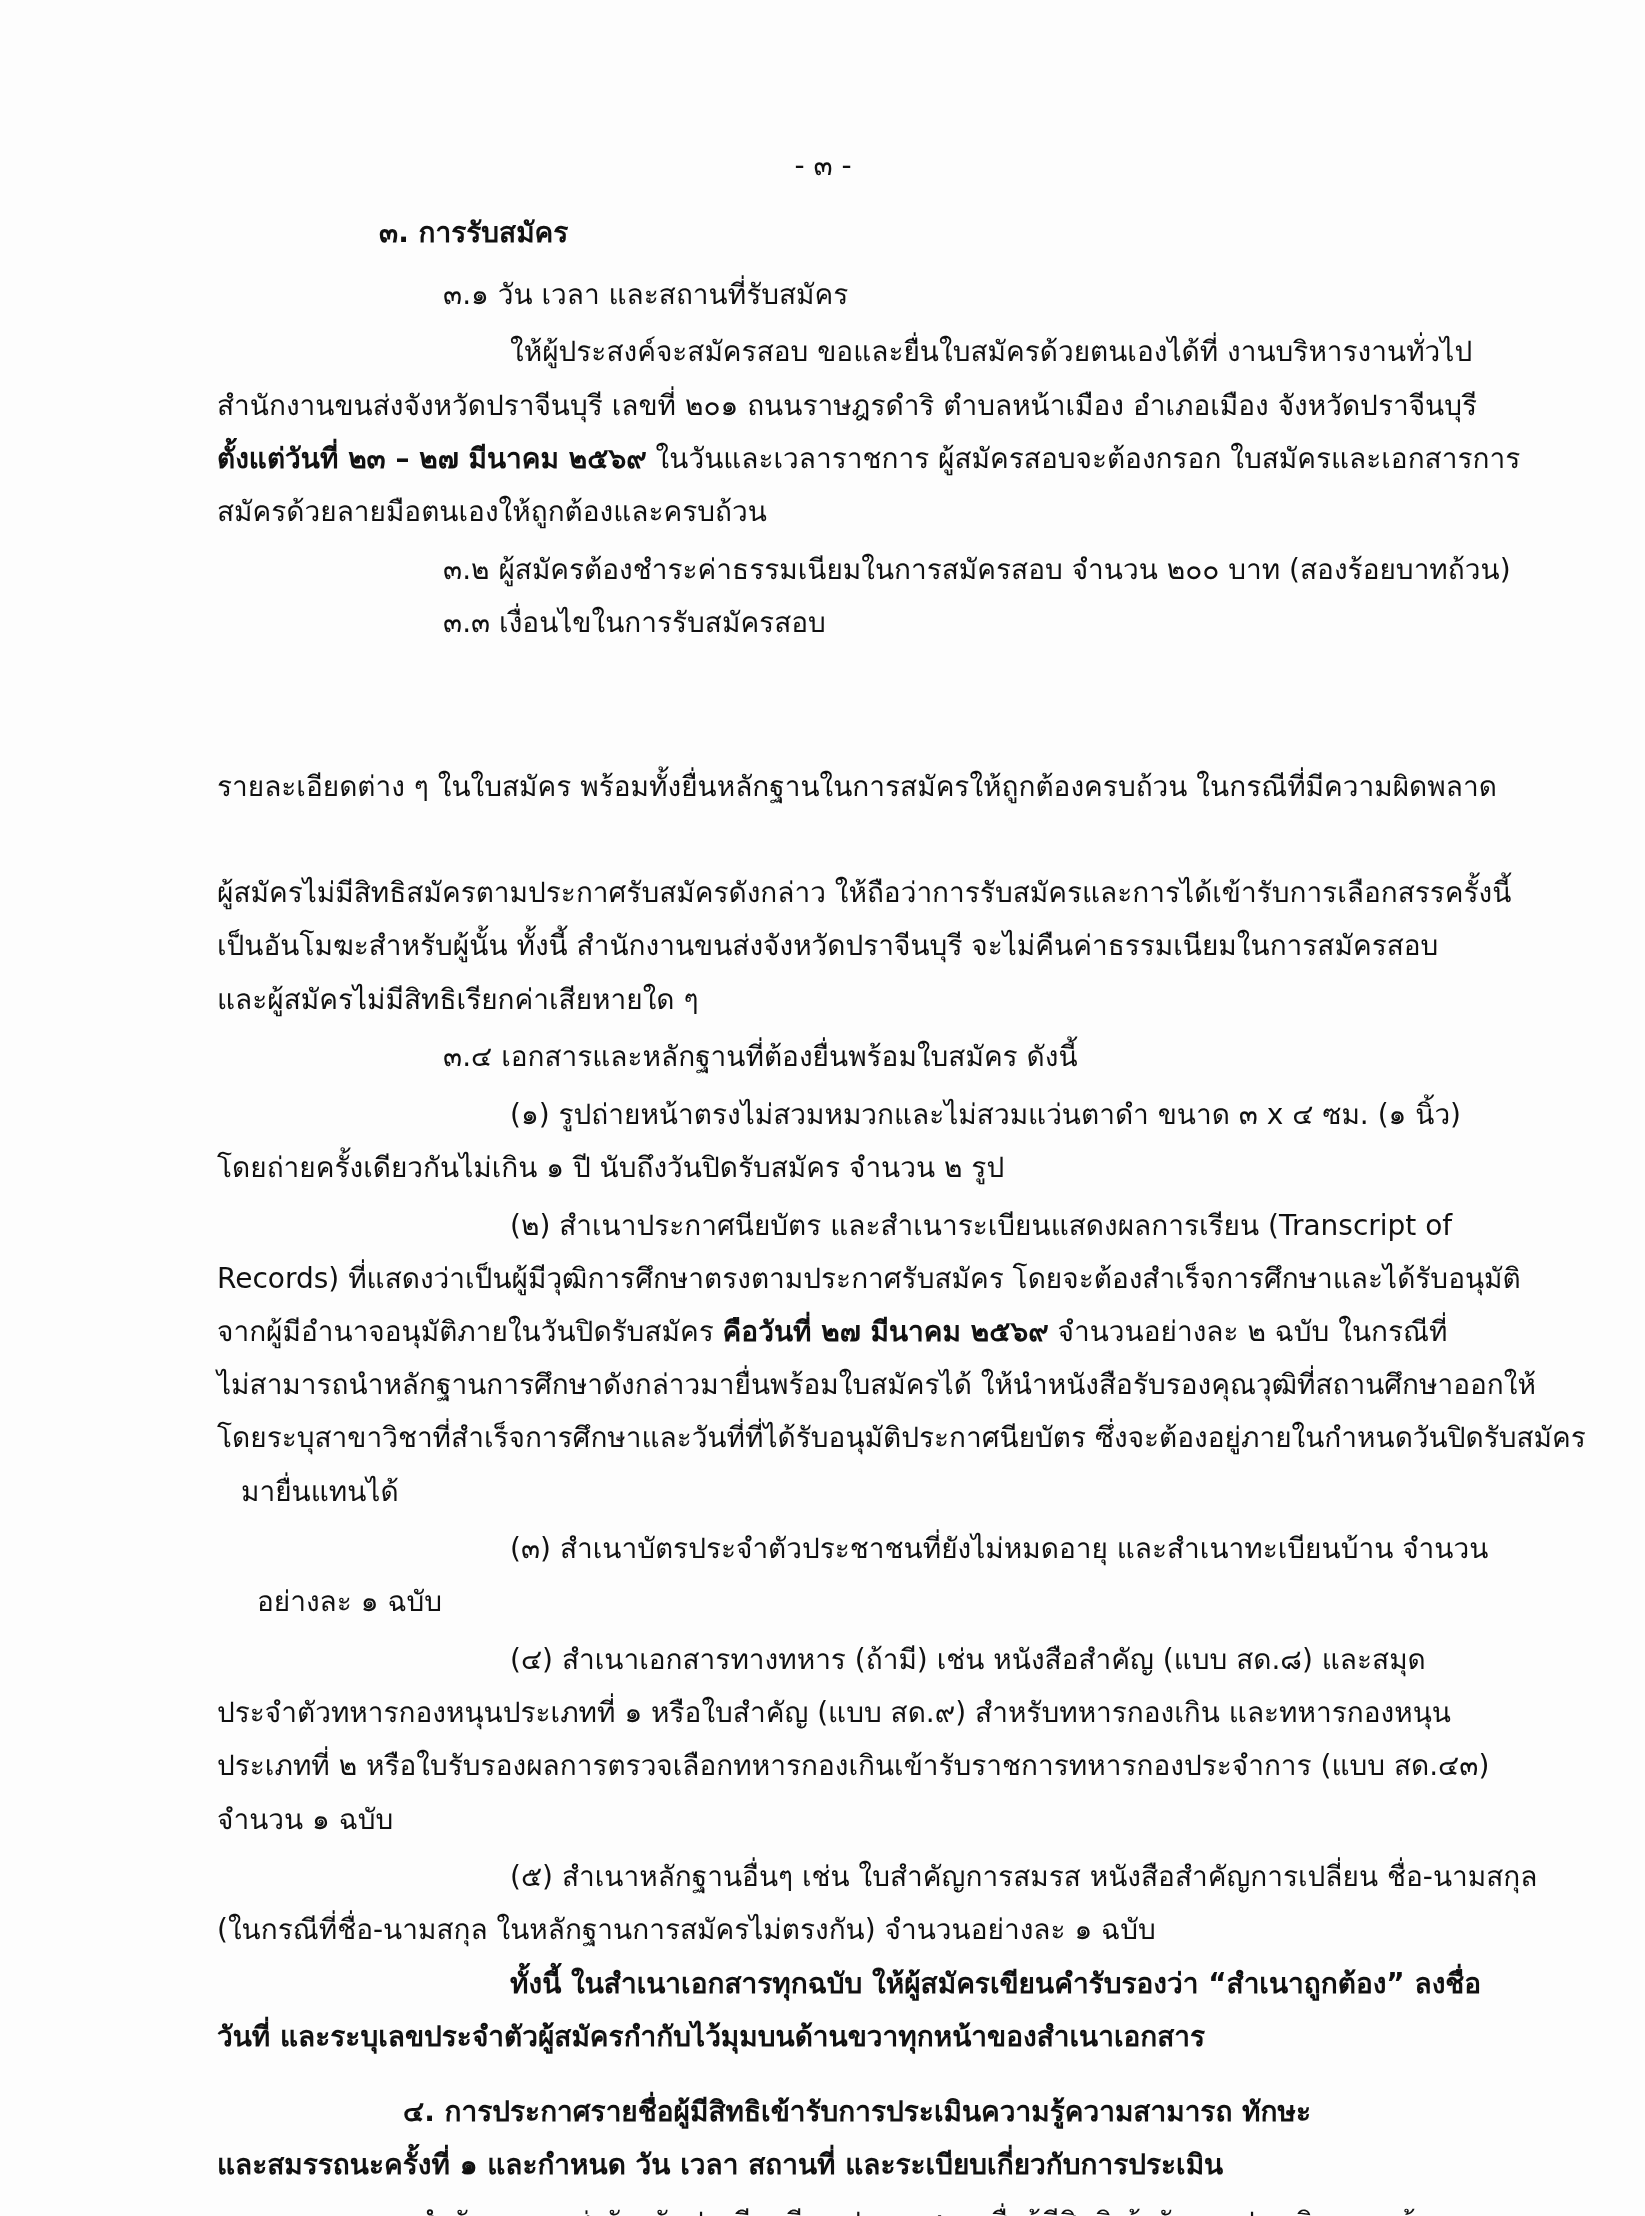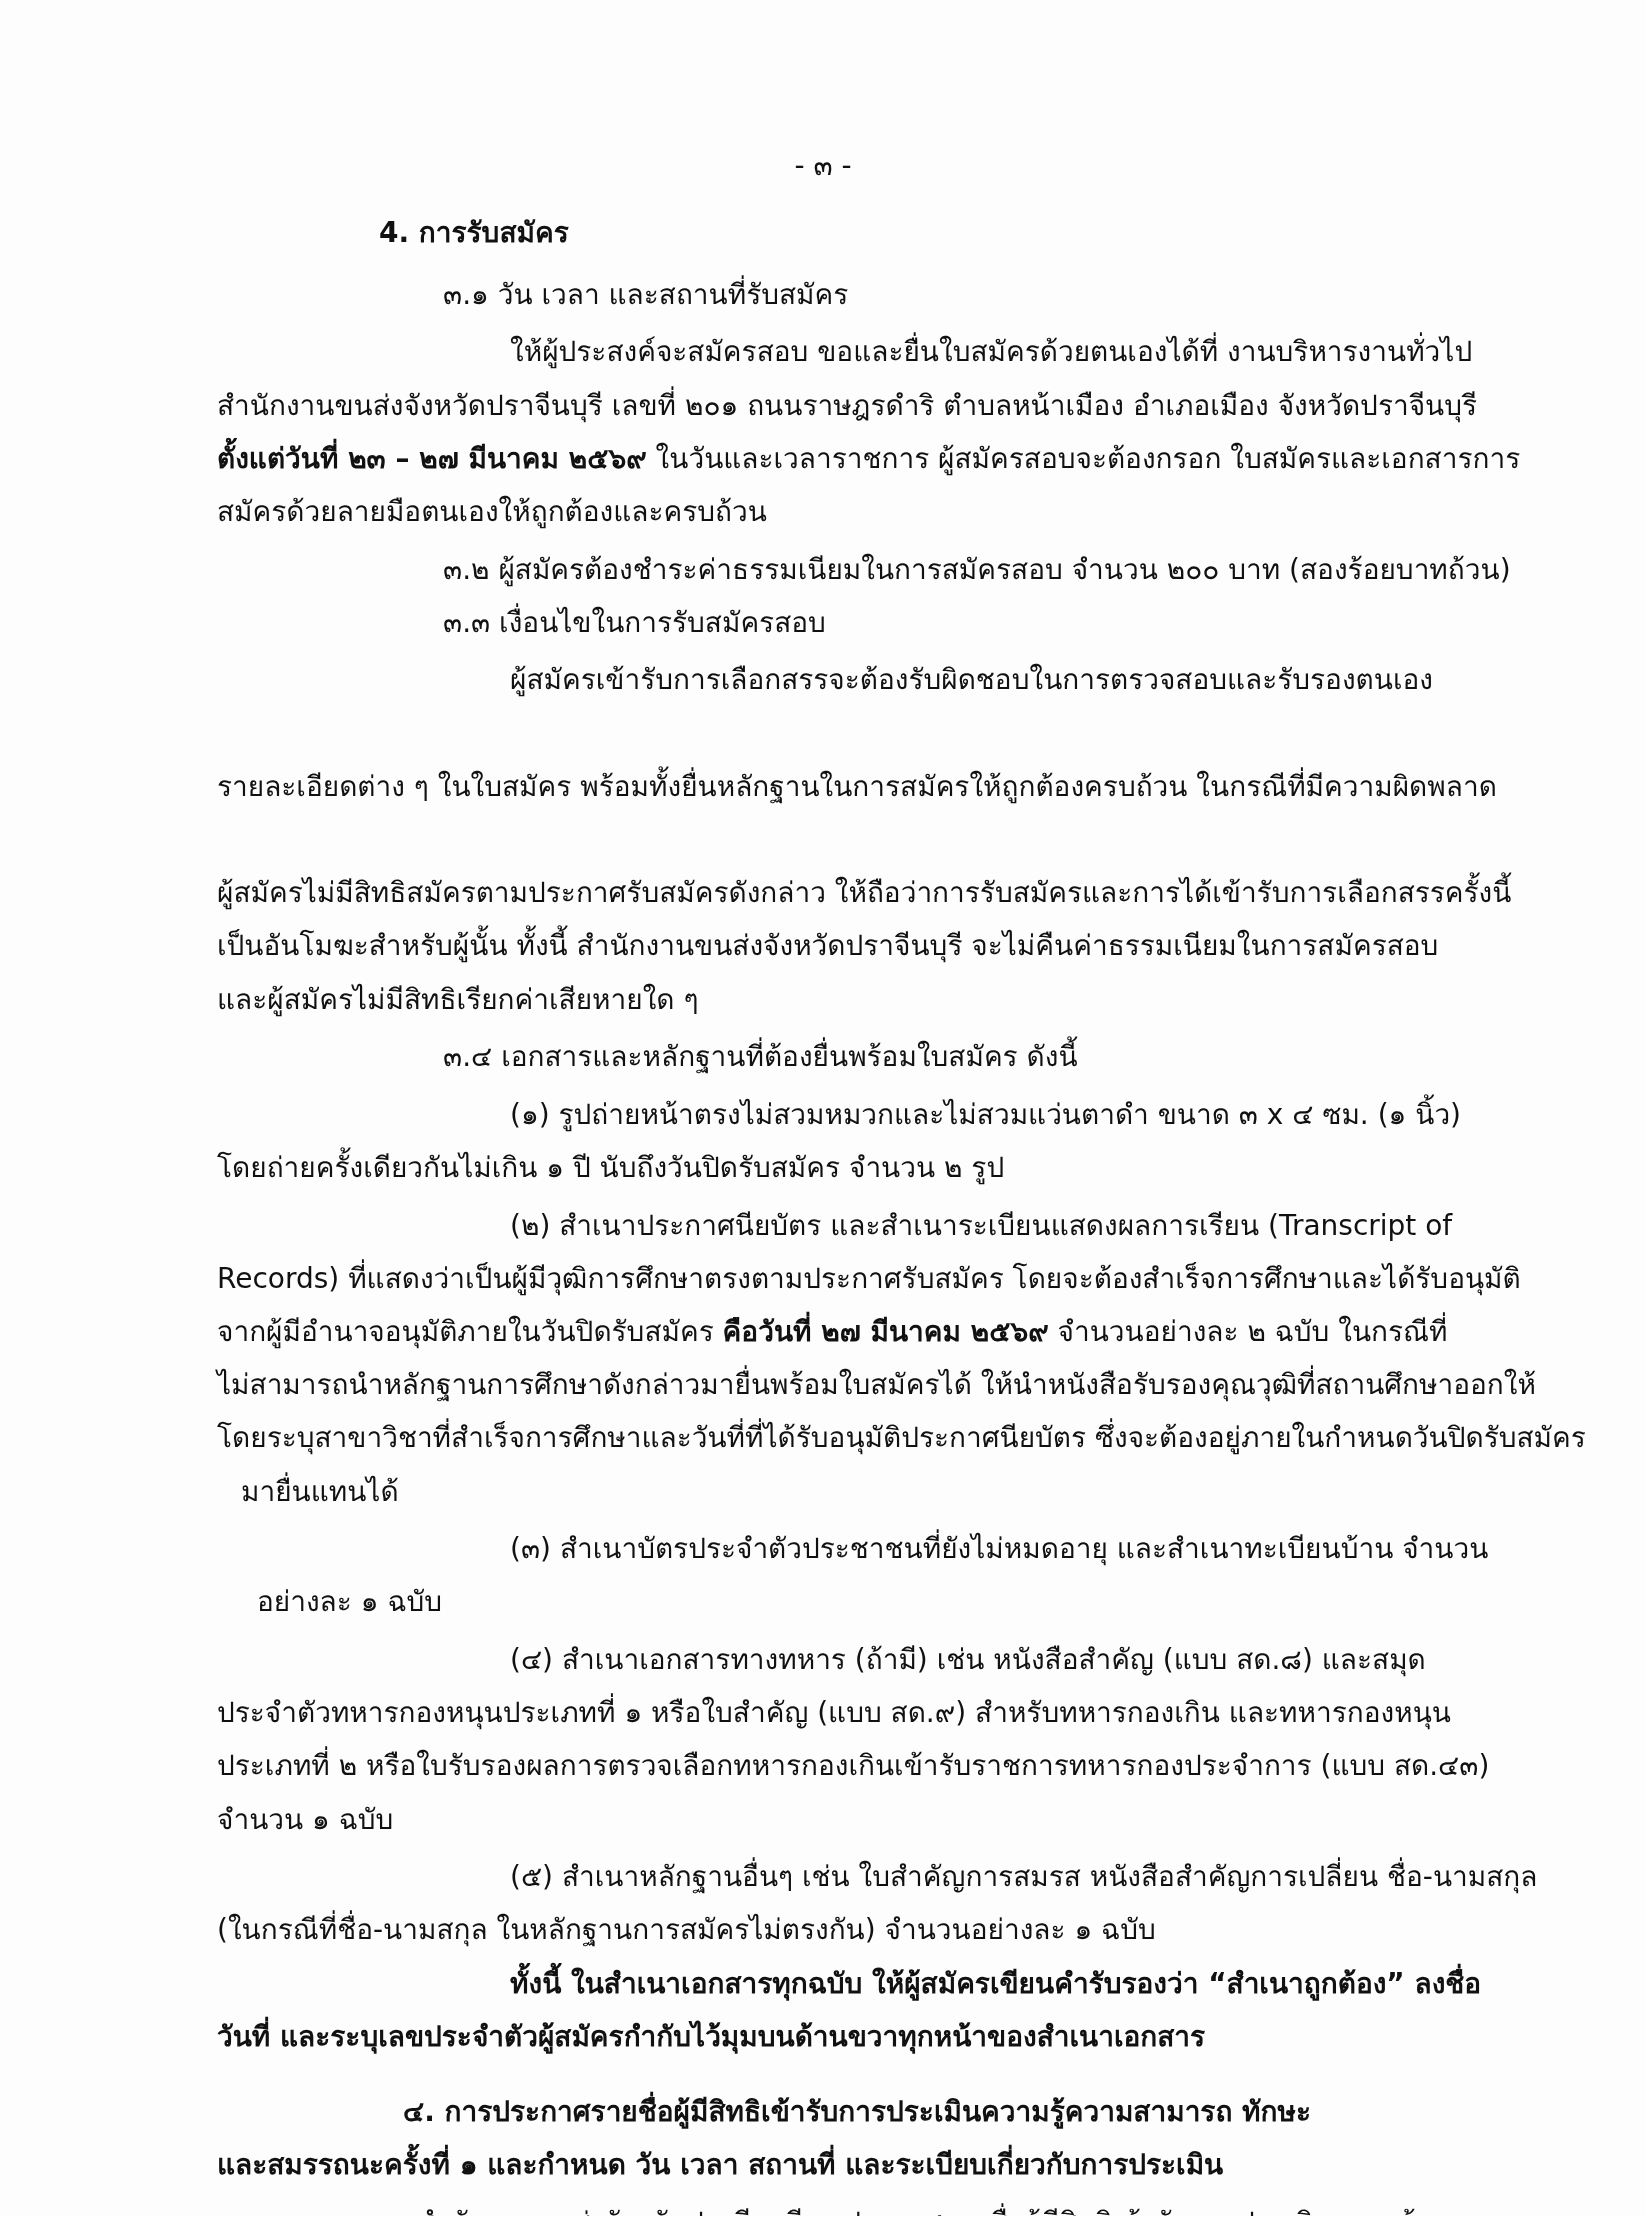--- a/index.html
+++ b/index.html
@@ -10,29 +10,28 @@
   .b { font-weight:bold; }
   .just { text-align:justify; text-align-last:justify; }
   .pg { left:0; width:1646px; text-align:center; top:146px; }
 </style>
 </head>
 <body>
 
 <div class="page">
   <div class="ln pg">- ๓ -</div>
 
-  <div class="ln b" style="left:379px;top:213px;">4. การรับสมัคร</div>
+  <div class="ln b" style="left:379px;top:213px;">๓. การรับสมัคร</div>
   <div class="ln" style="left:443px;top:275px;">๓.๑ วัน เวลา และสถานที่รับสมัคร</div>
   <div class="ln" style="left:510px;top:332px;">ให้ผู้ประสงค์จะสมัครสอบ ขอและยื่นใบสมัครด้วยตนเองได้ที่ งานบริหารงานทั่วไป</div>
   <div class="ln just" style="left:217px;width:1232px;top:386px;">สำนักงานขนส่งจังหวัดปราจีนบุรี เลขที่ ๒๐๑ ถนนราษฎรดำริ ตำบลหน้าเมือง อำเภอเมือง จังหวัดปราจีนบุรี</div>
   <div class="ln" style="left:217px;top:439px;"><span class="b">ตั้งแต่วันที่ ๒๓ – ๒๗ มีนาคม ๒๕๖๙</span><span> ในวันและเวลาราชการ ผู้สมัครสอบจะต้องกรอก ใบสมัครและเอกสารการ</span></div>
   <div class="ln" style="left:217px;top:492px;">สมัครด้วยลายมือตนเองให้ถูกต้องและครบถ้วน</div>
   <div class="ln" style="left:443px;top:550px;">๓.๒ ผู้สมัครต้องชำระค่าธรรมเนียมในการสมัครสอบ จำนวน ๒๐๐ บาท (สองร้อยบาทถ้วน)</div>
   <div class="ln" style="left:443px;top:603px;">๓.๓ เงื่อนไขในการรับสมัครสอบ</div>
-  <div class="ln" style="left:510px;top:660px;">ผู้สมัครเข้ารับการเลือกสรรจะต้องรับผิดชอบในการตรวจสอบและรับรองตนเอง</div>
   <div class="ln" style="left:217px;top:767px;">รายละเอียดต่าง ๆ ในใบสมัคร พร้อมทั้งยื่นหลักฐานในการสมัครให้ถูกต้องครบถ้วน ในกรณีที่มีความผิดพลาด</div>
   <div class="ln" style="left:217px;top:873px;">ผู้สมัครไม่มีสิทธิสมัครตามประกาศรับสมัครดังกล่าว ให้ถือว่าการรับสมัครและการได้เข้ารับการเลือกสรรครั้งนี้</div>
   <div class="ln" style="left:217px;top:926px;">เป็นอันโมฆะสำหรับผู้นั้น ทั้งนี้ สำนักงานขนส่งจังหวัดปราจีนบุรี จะไม่คืนค่าธรรมเนียมในการสมัครสอบ</div>
   <div class="ln" style="left:217px;top:980px;">และผู้สมัครไม่มีสิทธิเรียกค่าเสียหายใด ๆ</div>
   <div class="ln" style="left:443px;top:1037px;">๓.๔ เอกสารและหลักฐานที่ต้องยื่นพร้อมใบสมัคร ดังนี้</div>
   <div class="ln" style="left:510px;top:1095px;">(๑) รูปถ่ายหน้าตรงไม่สวมหมวกและไม่สวมแว่นตาดำ ขนาด ๓ x ๔ ซม. (๑ นิ้ว)</div>
   <div class="ln" style="left:217px;top:1148px;">โดยถ่ายครั้งเดียวกันไม่เกิน ๑ ปี นับถึงวันปิดรับสมัคร จำนวน ๒ รูป</div>
   <div class="ln" style="left:510px;top:1206px;">(๒) สำเนาประกาศนียบัตร และสำเนาระเบียนแสดงผลการเรียน (Transcript of</div>
   <div class="ln" style="left:217px;top:1259px;">Records) ที่แสดงว่าเป็นผู้มีวุฒิการศึกษาตรงตามประกาศรับสมัคร โดยจะต้องสำเร็จการศึกษาและได้รับอนุมัติ</div>
   <div class="ln" style="left:217px;top:1312px;"><span>จากผู้มีอำนาจอนุมัติภายในวันปิดรับสมัคร </span><span class="b">คือวันที่ ๒๗ มีนาคม ๒๕๖๙</span><span> จำนวนอย่างละ ๒ ฉบับ ในกรณีที่</span></div>

